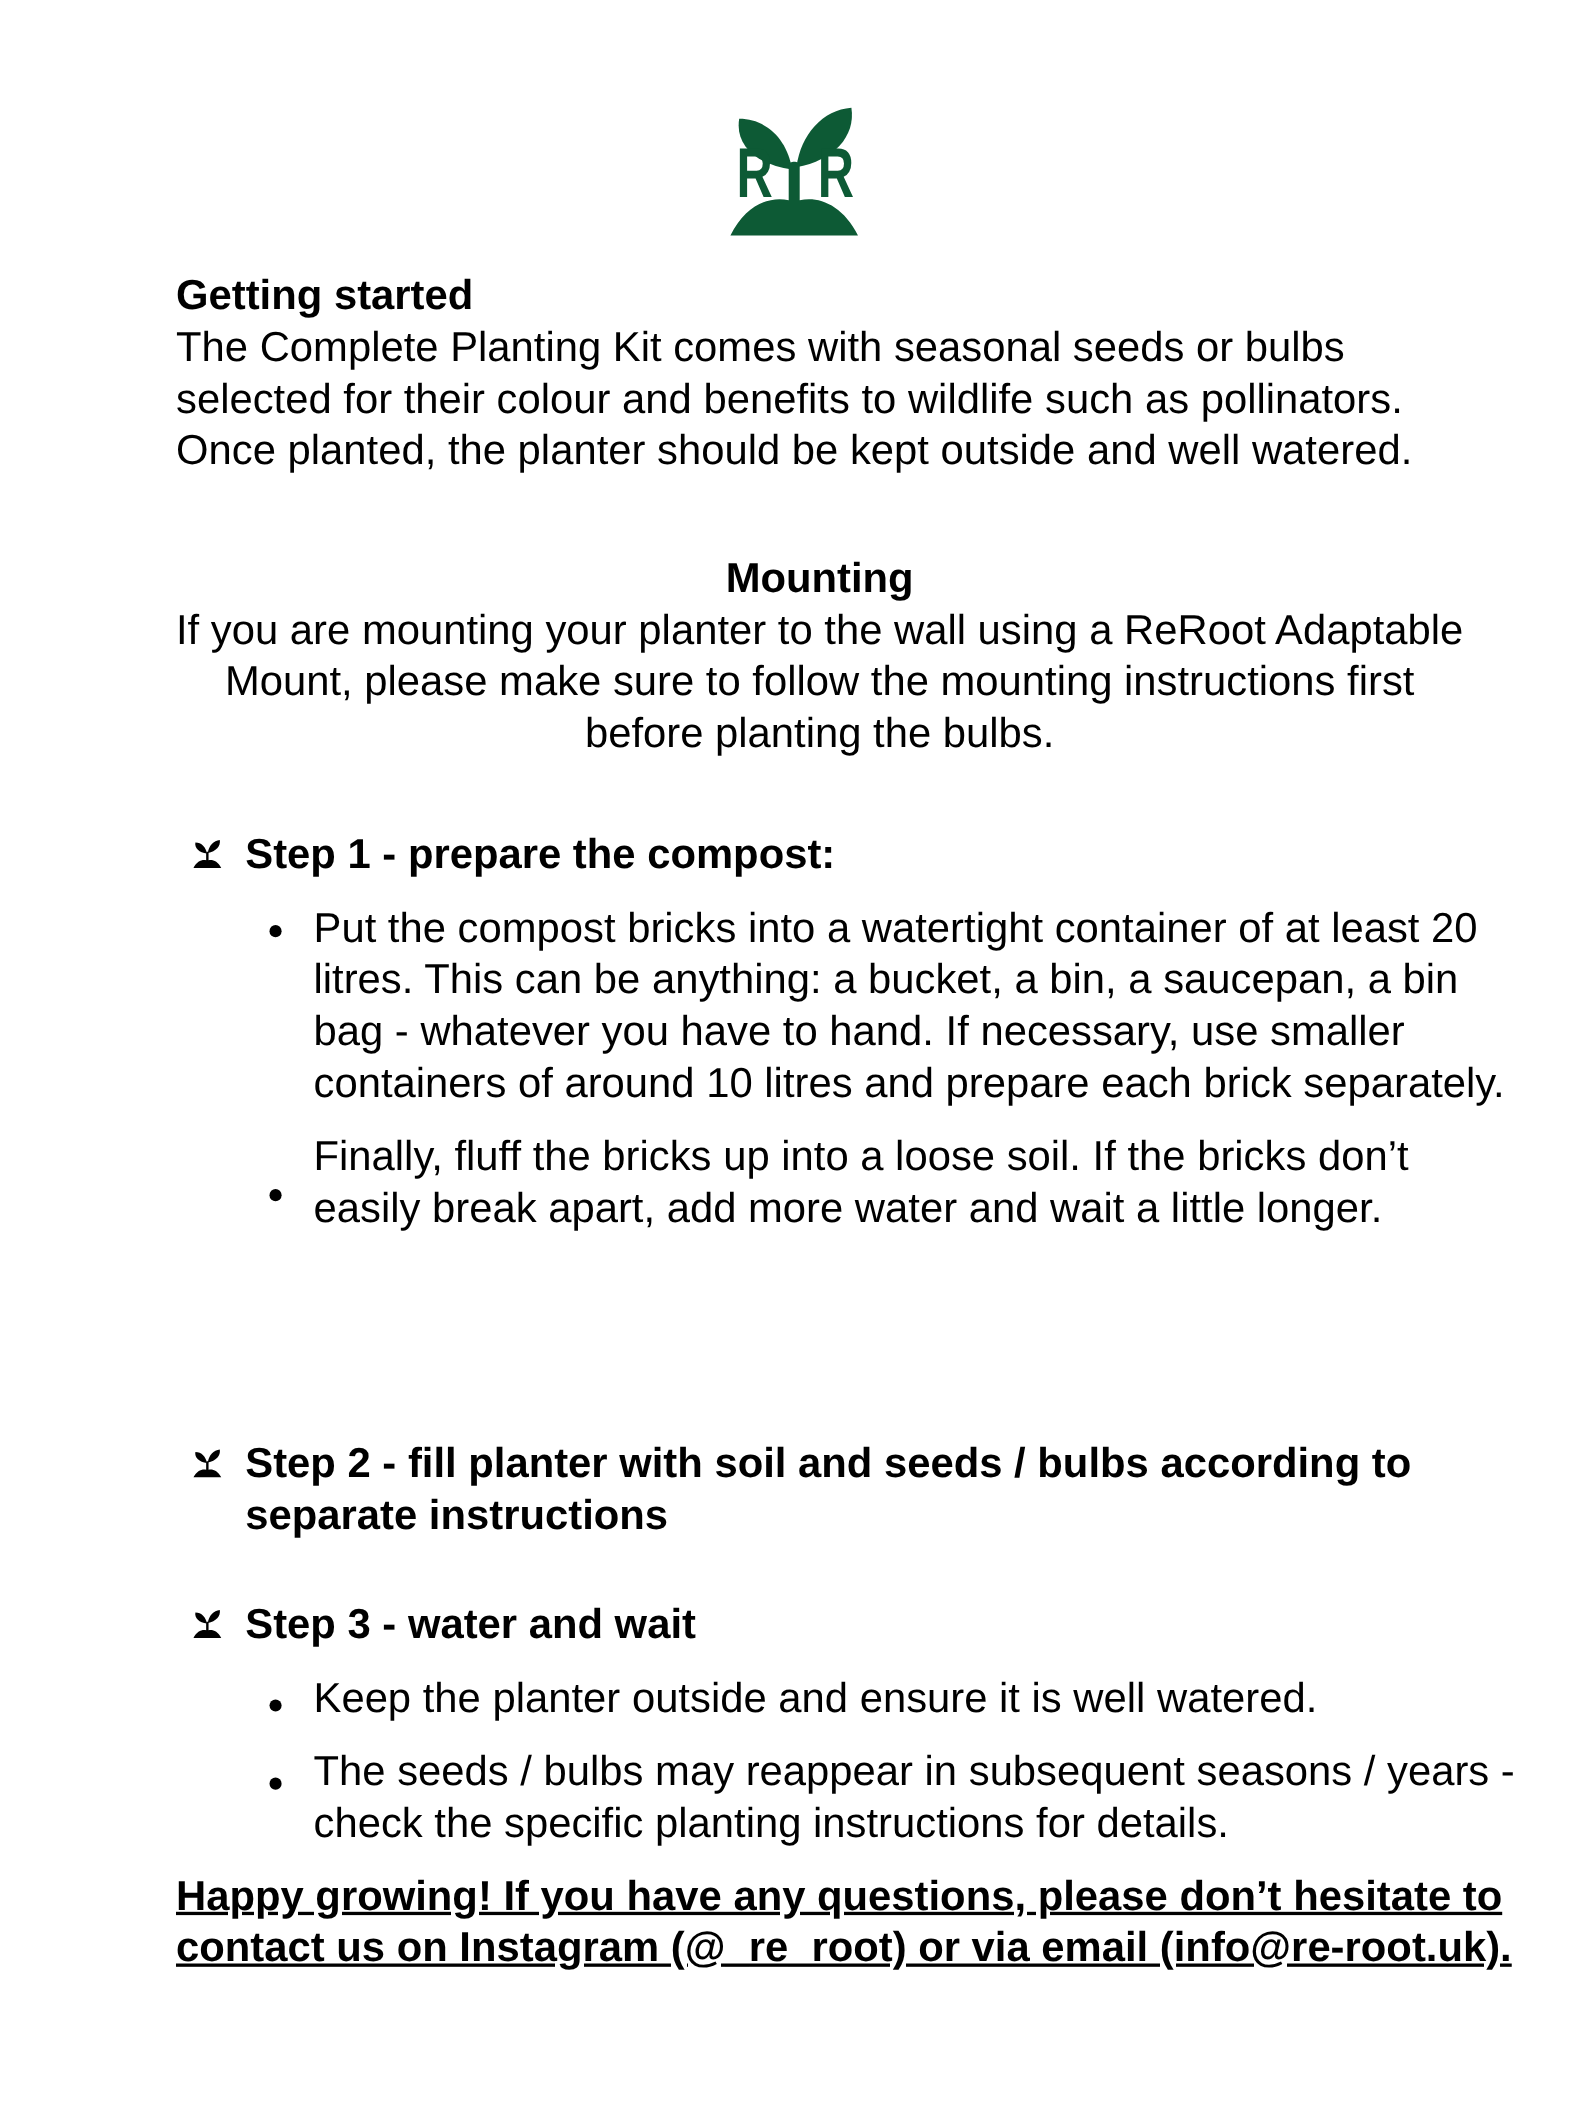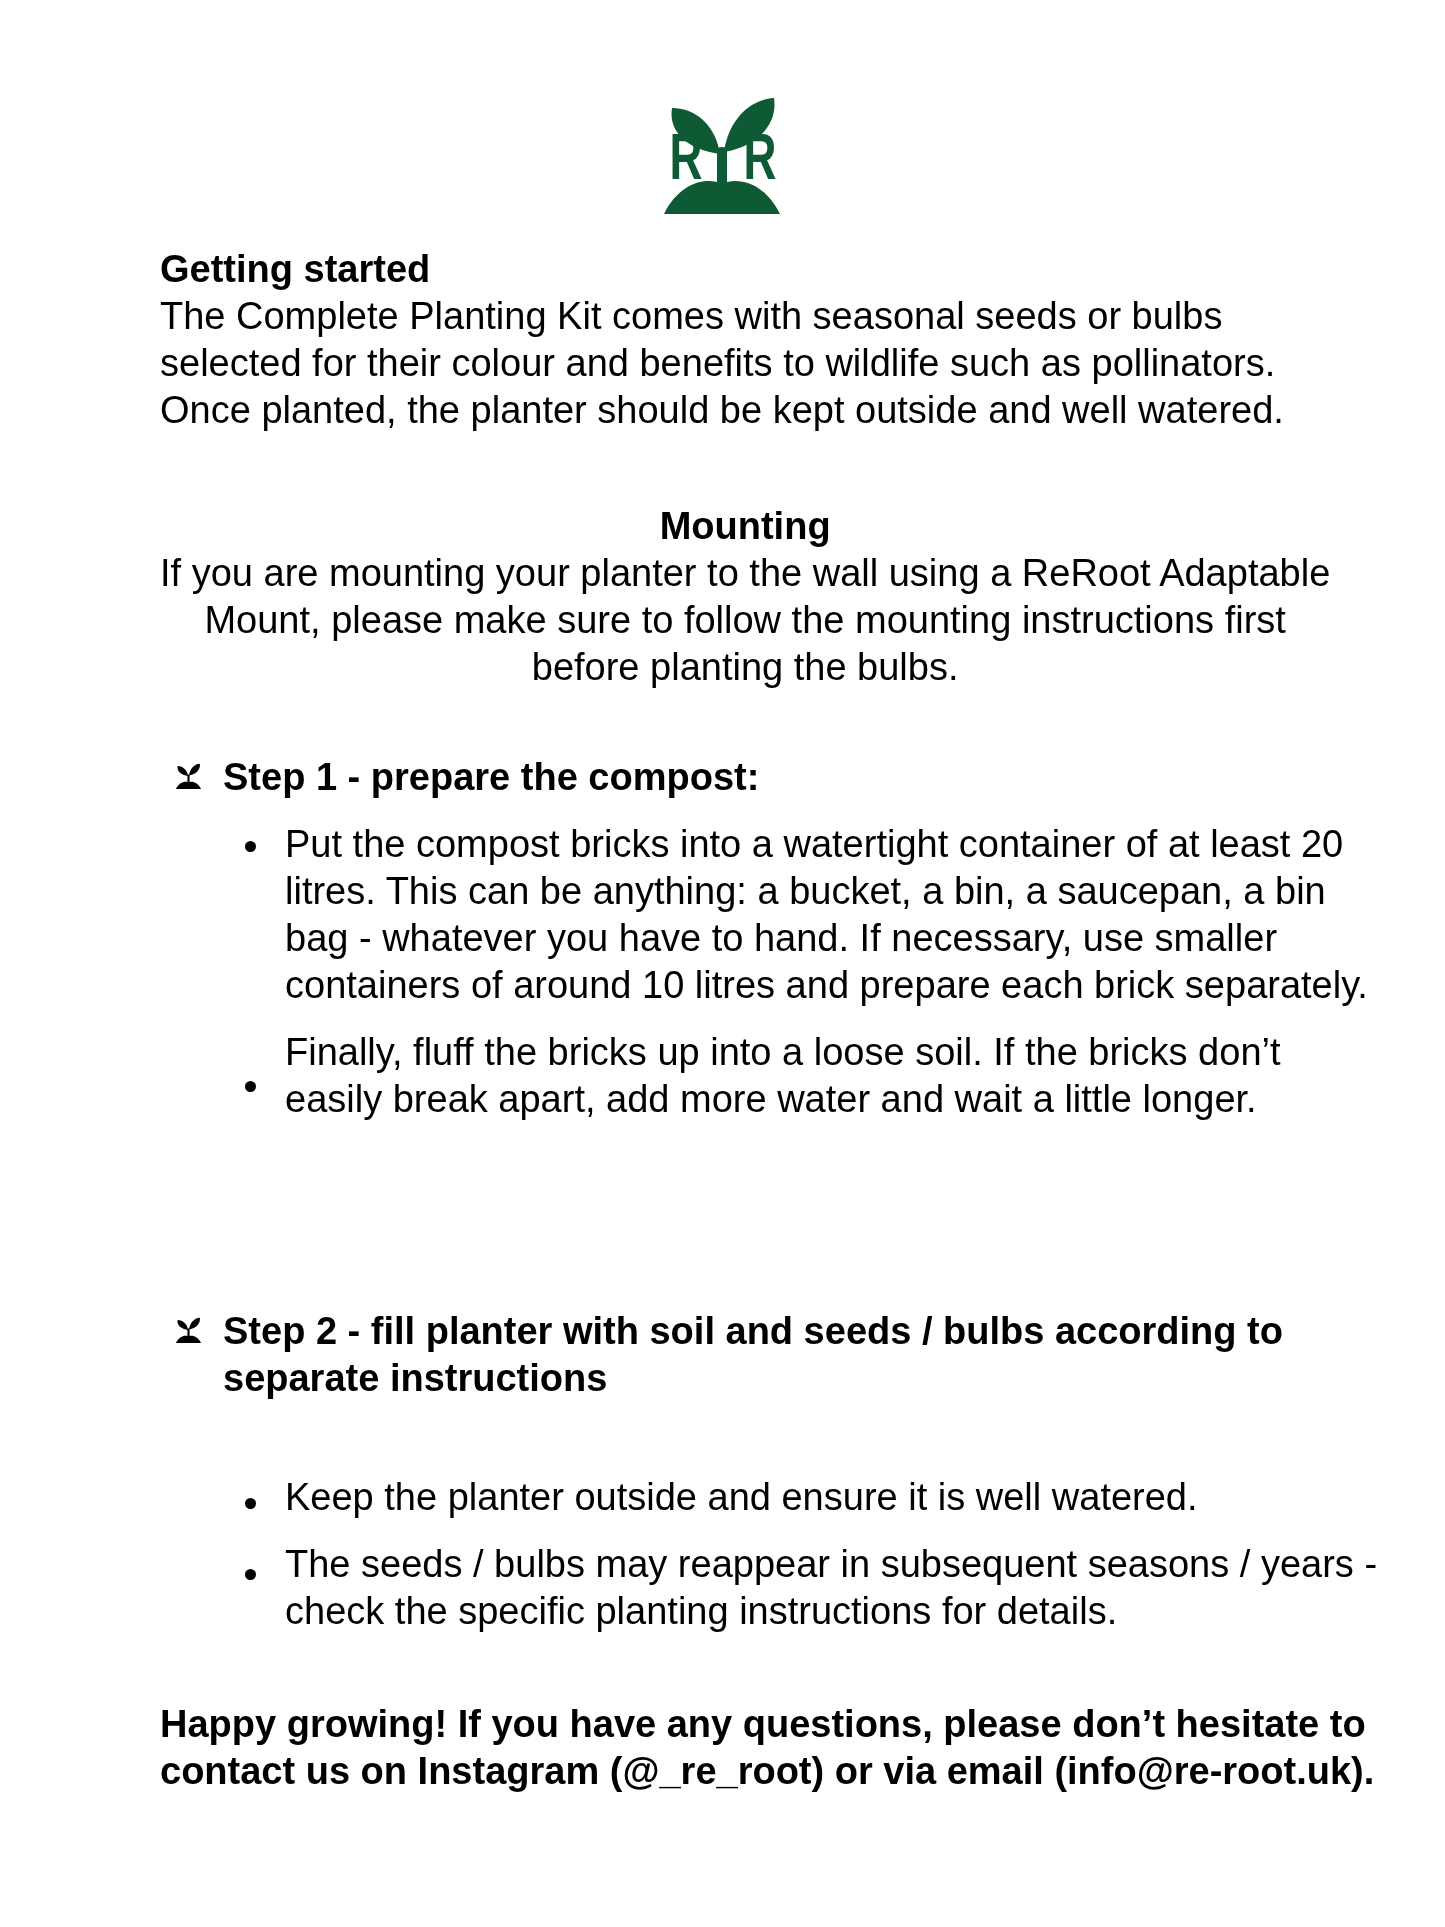--- a/index.html
+++ b/index.html
@@ -37,21 +37,21 @@
   }
   .h { font-weight: bold; white-space: pre-line; }
   .p { font-weight: normal; white-space: pre-line; }
   .bold-p { font-weight: bold; white-space: pre-line; }
 
   #getting-started { top: 246px; }
   #mounting        { top: 503px; text-align: center; }
   #step1           { top: 754px; }
   #step2           { top: 1308px; }
   #step3           { top: 1454px; }
-  #footer          { top: 1701px; }
+  #footer          { top: 1701px; text-decoration: underline; }
 
   .step-heading {
     position: relative;
     padding-left: 63px;
   }
   .sprout-marker {
     position: absolute;
     left: 15px;
     top: 6px;
     width: 27px;
@@ -144,20 +144,28 @@
         <svg viewBox="0 0 124 132">
             <use href="#sprout-shape"></use>
           </svg>
       </span>
       <span class="h">Step 2 - fill planter with soil and seeds / bulbs according to
 separate instructions</span>
     </div>
   </section>
 
   <section class="block" id="step3">
+    <div class="step-heading">
+      <span class="sprout-marker">
+        <svg viewBox="0 0 124 132">
+            <use href="#sprout-shape"></use>
+          </svg>
+      </span>
+      <span class="h">Step 3 - water and wait</span>
+    </div>
     <div class="bullets tight">
       <div class="bullet-item" style="--dot-top:24px">
         <span class="dot"></span>
         <span class="p">Keep the planter outside and ensure it is well watered.</span>
       </div>
       <div class="bullet-item" style="--dot-top:28px">
         <span class="dot"></span>
         <span class="p">The seeds / bulbs may reappear in subsequent seasons / years -
 check the specific planting instructions for details.</span>
       </div>

